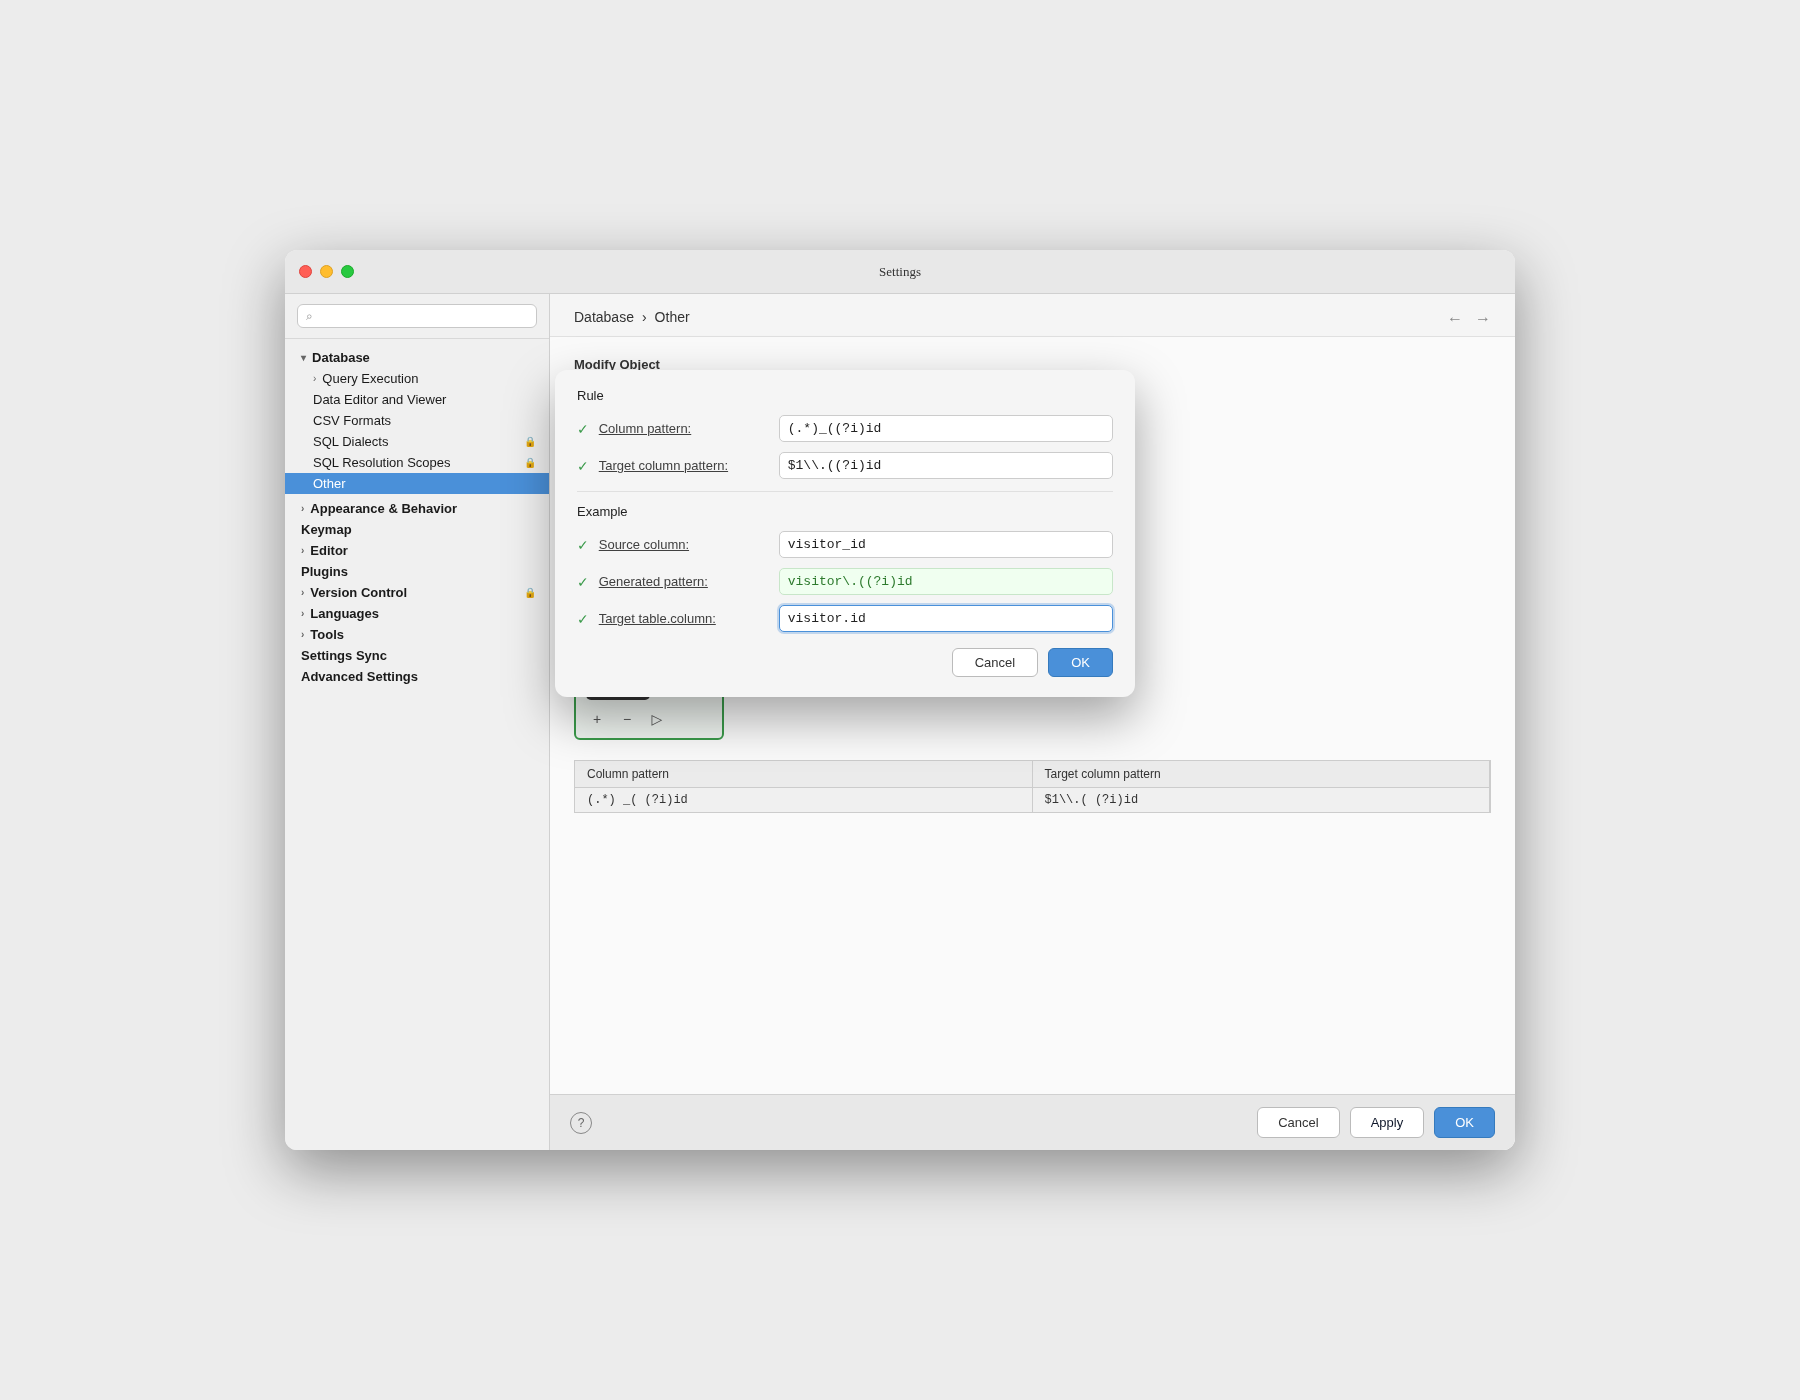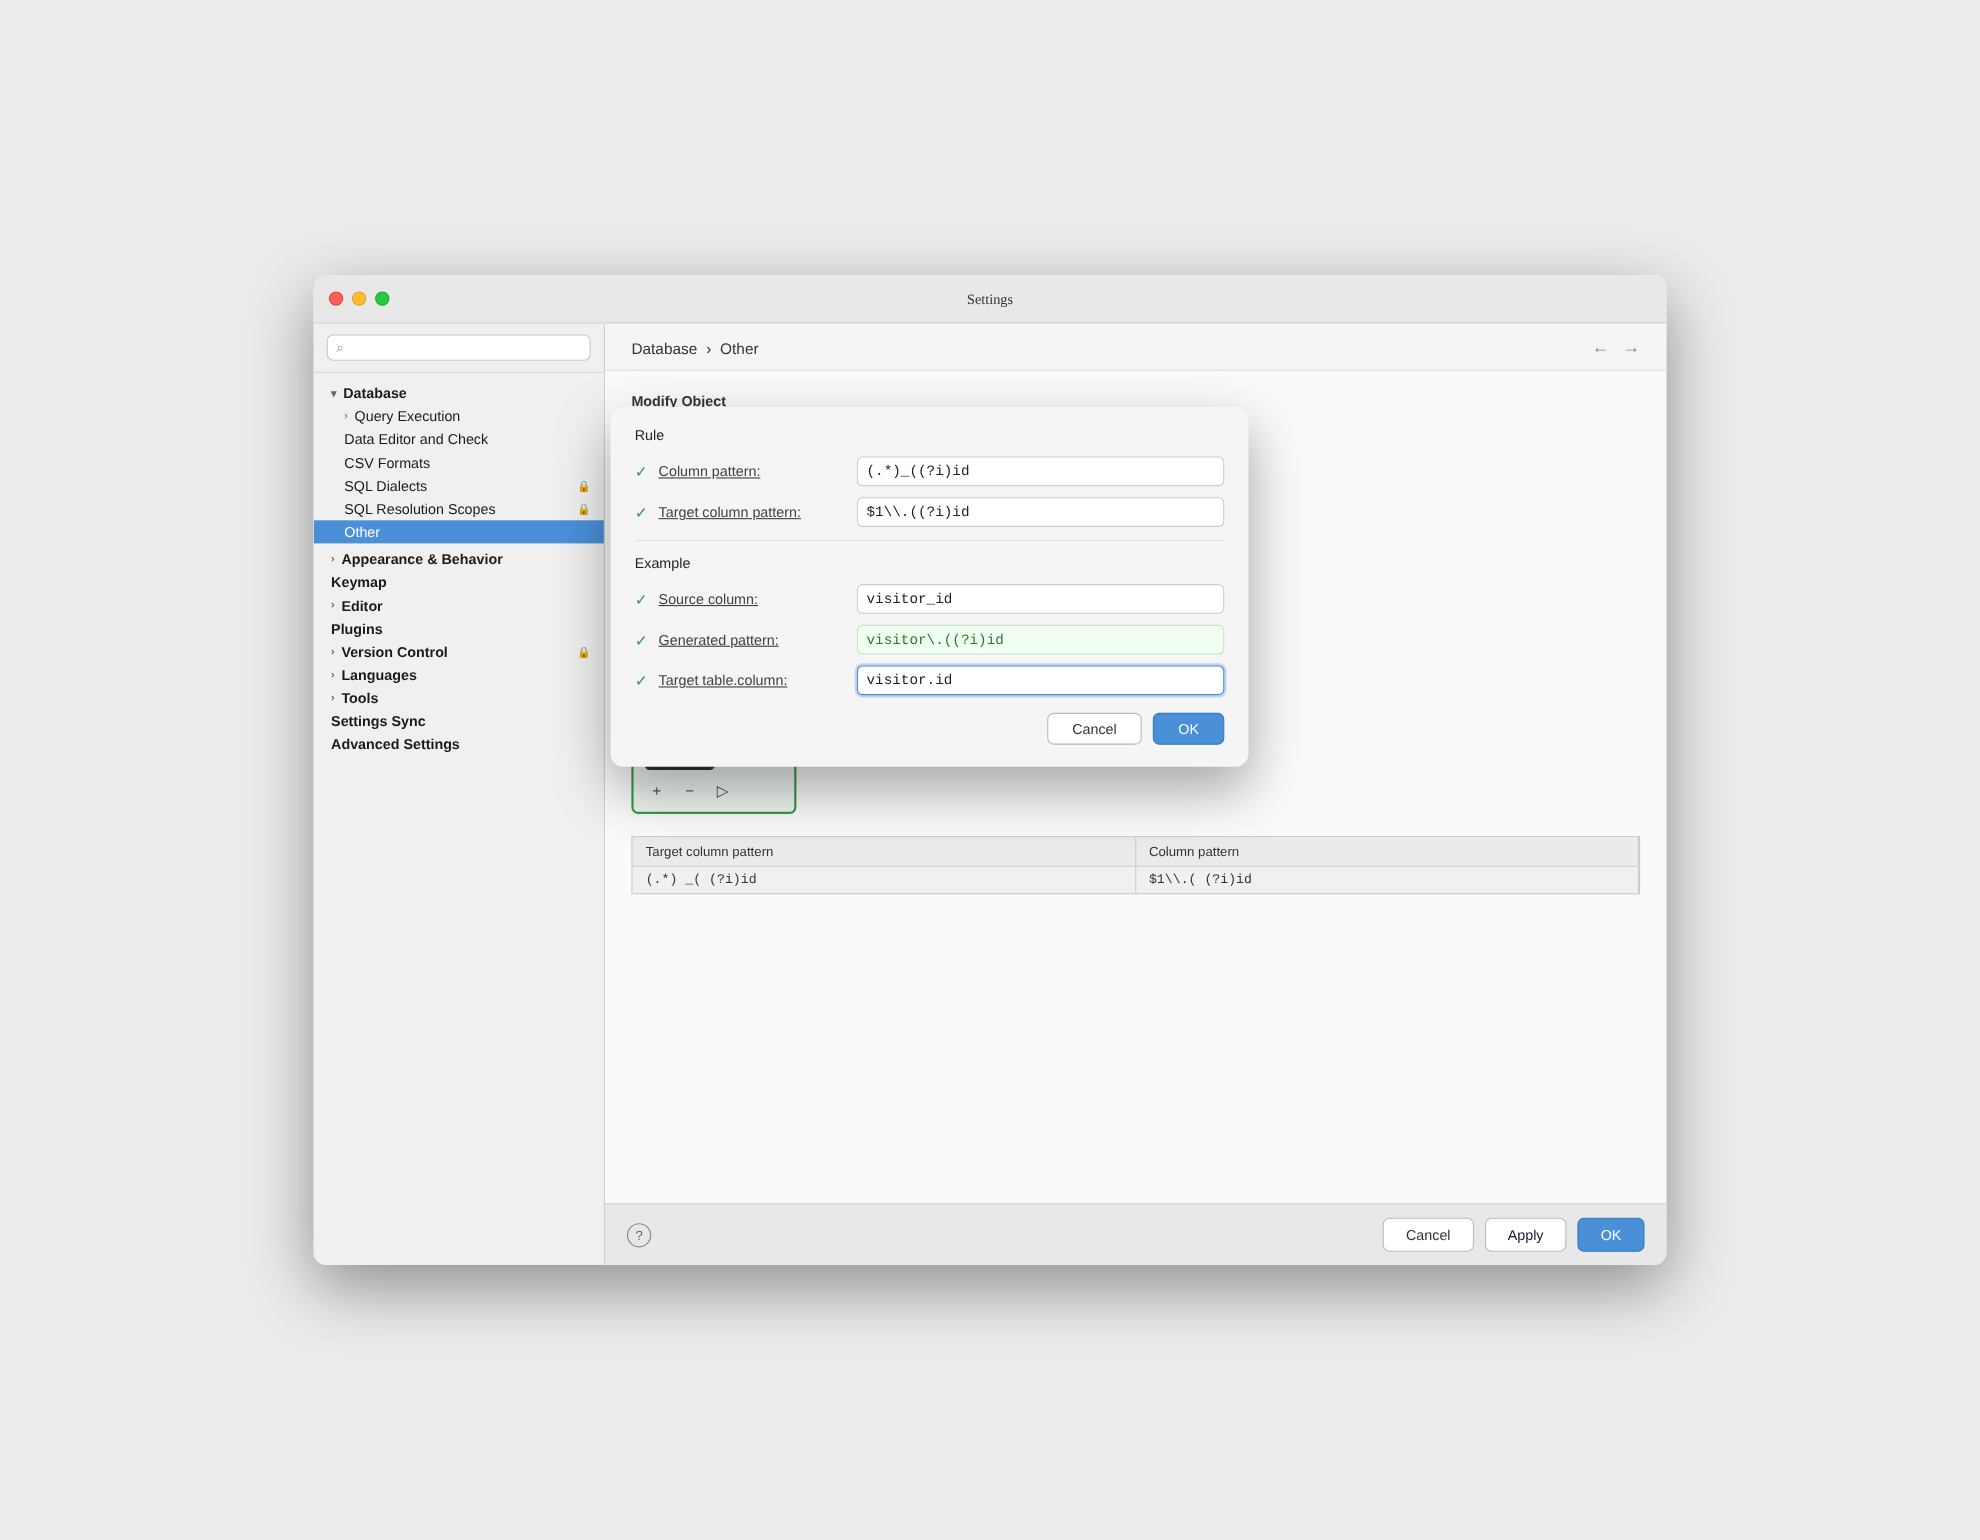--- a/index.html
+++ b/index.html
@@ -449,21 +449,21 @@
 
         <div class="tree-item bold">
           <span class="chevron">▾</span>
           <span>Database</span>
         </div>
         <div class="tree-item indent1">
           <span class="chevron">›</span>
           <span>Query Execution</span>
         </div>
         <div class="tree-item indent1">
-          <span>Data Editor and Check</span>
+          <span>Data Editor and Viewer</span>
         </div>
         <div class="tree-item indent1">
           <span>CSV Formats</span>
         </div>
         <div class="tree-item indent1">
           <span>SQL Dialects</span>
           <span class="lock-icon">🔒</span>
         </div>
         <div class="tree-item indent1">
           <span>SQL Resolution Scopes</span>
@@ -578,22 +578,22 @@
             <div class="section-title">Virtual Foreign Keys</div>
             <div class="vfk-tooltip">Check...</div>
             <div class="vfk-buttons">
               <div class="vfk-btn">+</div>
               <div class="vfk-btn">−</div>
               <div class="vfk-btn">▷</div>
             </div>
           </div>
 
           <div class="table-header">
+            <div class="table-header-cell">Column pattern</div>
             <div class="table-header-cell">Target column pattern</div>
-            <div class="table-header-cell">Column pattern</div>
           </div>
           <div class="table-row-data">
             <div class="table-cell">(.*) _( (?i)id</div>
             <div class="table-cell">$1\\.( (?i)id</div>
           </div>
         </div>
       </div>
 
       <div class="bottom-bar">
         <div class="help-icon">?</div>

